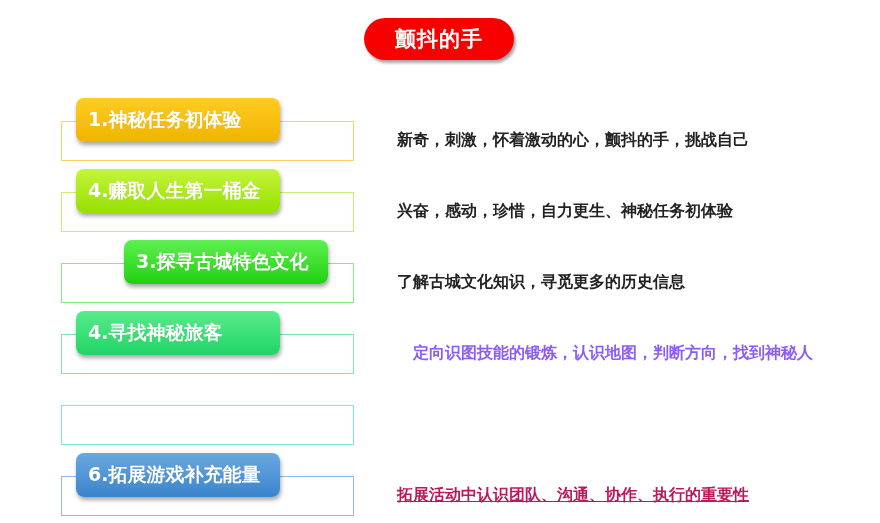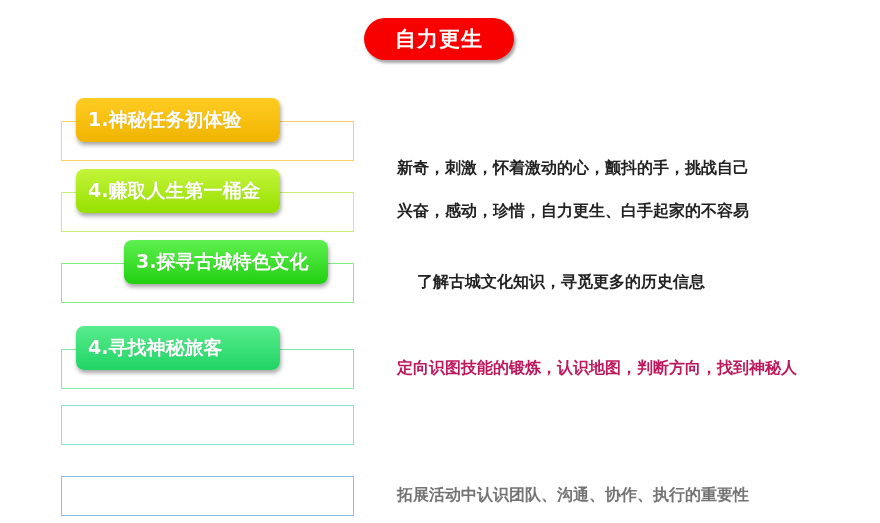--- a/index.html
+++ b/index.html
@@ -28,43 +28,44 @@
   }
   .desc {
     position:absolute; left:397px; top:32px;
     font-size:16px; font-weight:bold; color:#222;
     white-space:nowrap;
   }
 </style>
 </head>
 <body>
 
-<div class="title-pill" style="background: rgb(249, 0, 0);">自力更生</div>
+<div class="title-pill" style="background: rgb(249, 0, 0);">颤抖的手</div>
 
 <div id="rows">
   <div class="row" style="top:98px;">
     <div class="outline" style="border-color: rgb(255, 208, 96);"></div>
     <div class="pill" style="background: linear-gradient(rgb(255, 204, 34), rgb(240, 180, 0));">1.神秘任务初体验</div>
-    <div class="desc" style="color: rgb(34, 34, 34); margin-top: 28px;">新奇，刺激，怀着激动的心，颤抖的手，挑战自己</div>
+    <div class="desc" style="color: rgb(34, 34, 34);">新奇，刺激，怀着激动的心，颤抖的手，挑战自己</div>
   </div>
   <div class="row" style="top:169px;">
     <div class="outline" style="border-color: rgb(200, 240, 112);"></div>
     <div class="pill" style="background: linear-gradient(rgb(196, 245, 58), rgb(150, 224, 0));">4.赚取人生第一桶金</div>
-    <div class="desc" style="color: rgb(34, 34, 34);">兴奋，感动，珍惜，自力更生、白手起家的不容易</div>
+    <div class="desc" style="color: rgb(34, 34, 34);">兴奋，感动，珍惜，自力更生、神秘任务初体验</div>
   </div>
   <div class="row" style="top:240px;">
     <div class="outline" style="border-color: rgb(128, 238, 128);"></div>
     <div class="pill" style="background: linear-gradient(rgb(94, 240, 80), rgb(34, 208, 16)); margin-left: 48px;">3.探寻古城特色文化</div>
-    <div class="desc" style="color: rgb(34, 34, 34); margin-left: 20px;">了解古城文化知识，寻觅更多的历史信息</div>
+    <div class="desc" style="color: rgb(34, 34, 34);">了解古城文化知识，寻觅更多的历史信息</div>
   </div>
-  <div class="row" style="top:326px;">
+  <div class="row" style="top:311px;">
     <div class="outline" style="border-color: rgb(128, 232, 168);"></div>
     <div class="pill" style="background: linear-gradient(rgb(88, 236, 140), rgb(32, 212, 101));">4.寻找神秘旅客</div>
-    <div class="desc" style="color: #be185d;">定向识图技能的锻炼，认识地图，判断方向，找到神秘人</div>
+    <div class="desc" style="color: #8b5cf6; margin-left: 16px;">定向识图技能的锻炼，认识地图，判断方向，找到神秘人</div>
   </div>
   <div class="row" style="top:382px;">
     <div class="outline" style="border-color: rgb(128, 228, 220);"></div>
   </div>
   <div class="row" style="top:453px;">
     <div class="outline" style="border-color: rgb(140, 188, 228);"></div>
-    <div class="desc" style="color: #737373;">拓展活动中认识团队、沟通、协作、执行的重要性</div>
+    <div class="pill" style="background: linear-gradient(rgb(106, 168, 224), rgb(58, 132, 204));">6.拓展游戏补充能量</div>
+    <div class="desc" style="color: #be185d; text-decoration: underline;">拓展活动中认识团队、沟通、协作、执行的重要性</div>
   </div>
 </div>
 
 </body></html>

